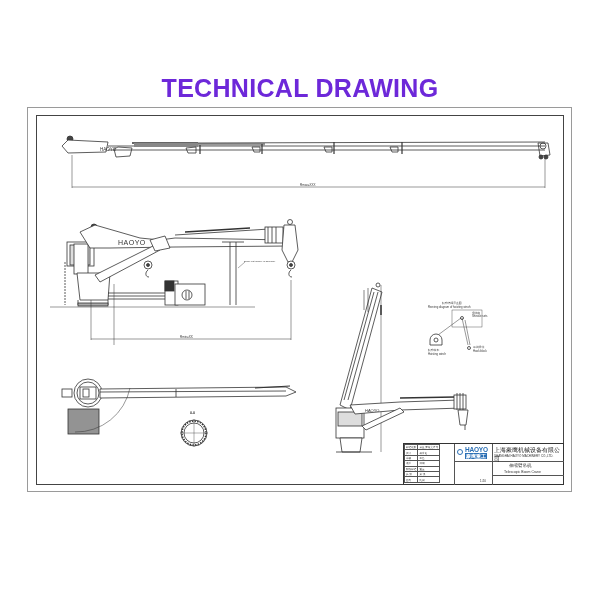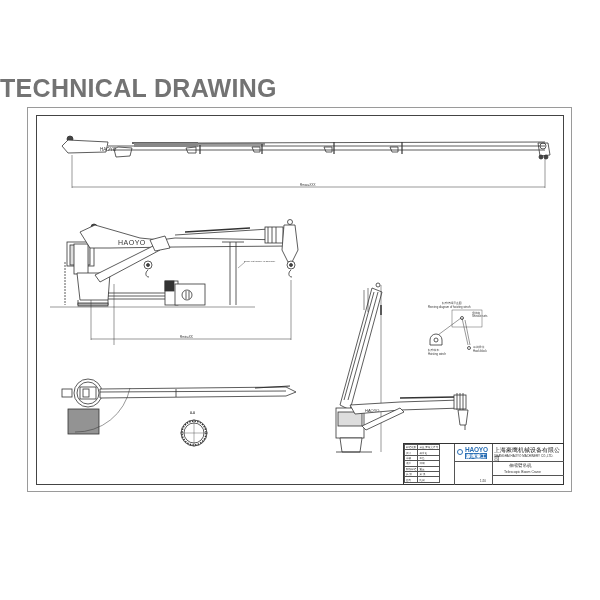--- a/index.html
+++ b/index.html
@@ -1,17 +1,17 @@
 <!DOCTYPE html>
 <html><head>
 <meta charset="utf-8">
 <style>
   html,body{margin:0;padding:0;background:#fff;}
   body{width:600px;height:600px;position:relative;overflow:hidden;font-family:"Liberation Sans",sans-serif;}
-  .title{position:absolute;left:0;top:74px;width:600px;font-weight:bold;font-size:25px;color:#737373;letter-spacing:0.3px;}
+  .title{position:absolute;left:0;top:74px;width:600px;text-align:center;font-weight:bold;font-size:25px;color:#6d28d9;letter-spacing:0.3px;}
   .frame-outer{position:absolute;left:27px;top:107px;width:545px;height:385px;border:1px solid #9a9a9a;box-sizing:border-box;}
   .frame-inner{position:absolute;left:36px;top:115px;width:528px;height:370px;border:1px solid #444;box-sizing:border-box;}
   svg.drawing{position:absolute;left:0;top:0;width:600px;height:600px;}
   .tb{position:absolute;left:403px;top:443px;width:161px;height:42px;border:1px solid #333;box-sizing:border-box;background:#fff;}
   .tb table{border-collapse:collapse;position:absolute;left:0;top:0;}
   .tb td{border:0.5px solid #555;font-size:2.6px;height:4.4px;padding:0 1px;white-space:nowrap;color:#222;overflow:hidden;}
   .logo{position:absolute;left:53px;top:2px;width:34px;height:14px;}
   .logo-text{position:absolute;left:8px;top:0;font-size:6.5px;font-weight:bold;color:#2a6fb5;letter-spacing:-0.2px;}
   .logo-cn{position:absolute;left:8px;top:7px;font-size:5px;font-weight:bold;color:#2a6fb5;background:#2a6fb5;color:#fff;padding:0 1px;}
   .logo-mark{position:absolute;left:0;top:3px;width:6px;height:6px;border:1px solid #2a6fb5;border-radius:50%;box-sizing:border-box;}

